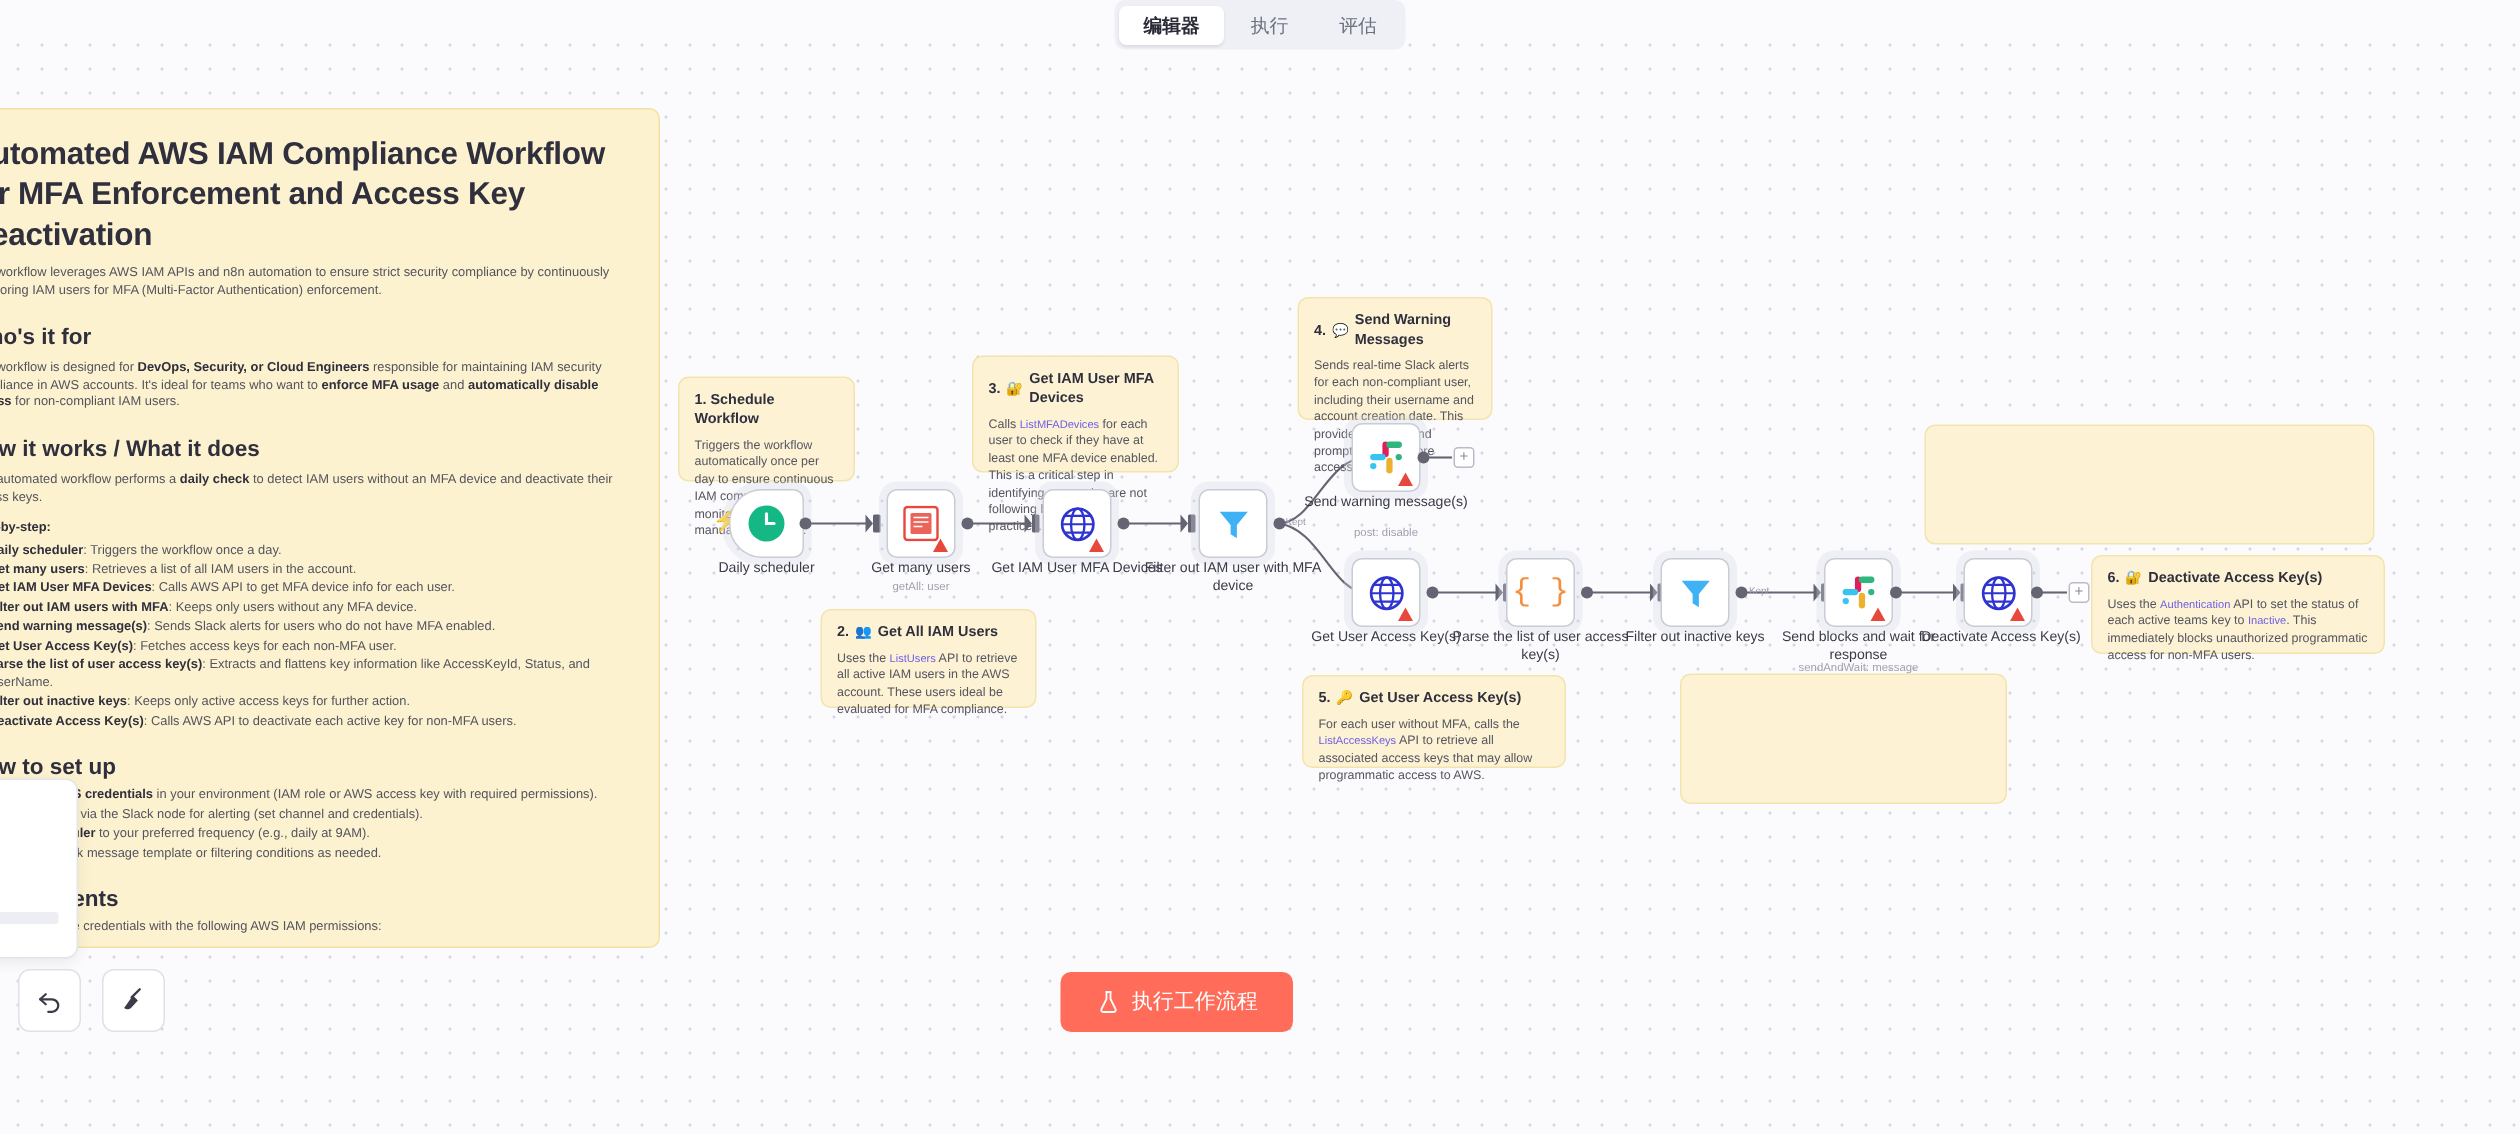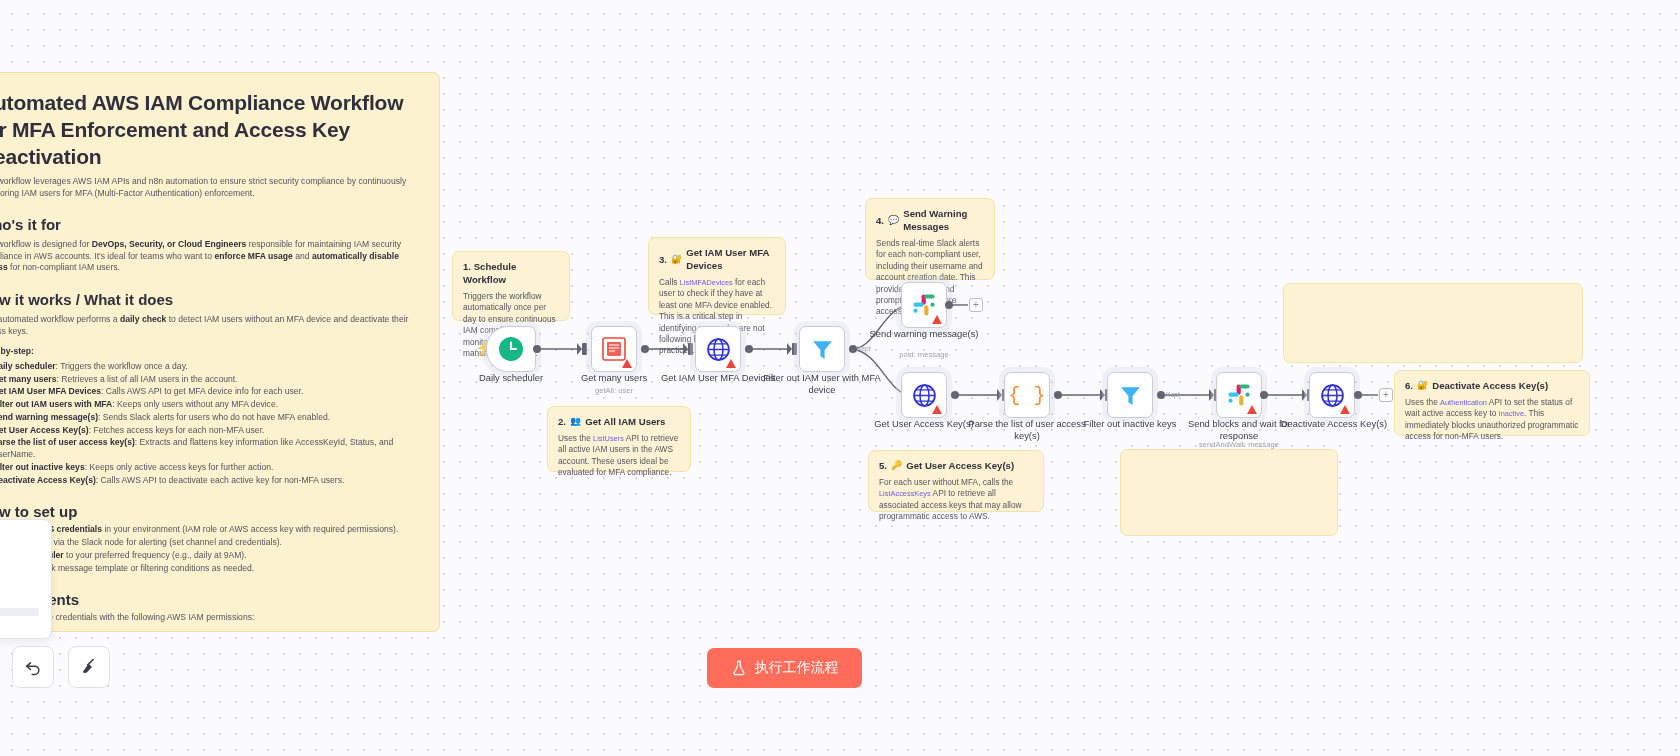--- a/index.html
+++ b/index.html
@@ -288,21 +288,21 @@
     </div>
   </div>
 
   <div class="note" style="left:1394px; top:370px; width:196px; height:66px;">
     <div class="note-title">
       <span>6.</span>
       <span style="font-size:9px;">🔐</span>
       <span>Deactivate Access Key(s)</span>
     </div>
     <div class="note-body">
-      <span>Uses the </span><code>Authentication</code><span> API to set the status of wait active access key to </span><code>Inactive</code><span>. This immediately blocks unauthorized programmatic access for non-MFA users.</span>
+      <span>Uses the </span><code>Authentication</code><span> API to set the status of each active teams key to </span><code>Inactive</code><span>. This immediately blocks unauthorized programmatic access for non-MFA users.</span>
     </div>
   </div>
 
   <div class="note blank" style="left:1283px; top:283px; width:300px; height:80px;"></div>
   <div class="note blank" style="left:1120px; top:449px; width:218px; height:87px;"></div>
 
   <span class="bolt" style="left:475px; top:340px;">⚡</span>
   <div class="node trigger" style="left:486px; top:326px;">
     <svg width="26" height="26" viewBox="0 0 26 26">
       <circle cx="13" cy="13" r="12" fill="#15b884"></circle>
@@ -355,21 +355,21 @@
       <rect x="12.2" y="1.4" width="10.4" height="4.2" rx="2.1" fill="#2eb67d"></rect>
       <rect x="12.2" y="12.2" width="4.2" height="10.4" rx="2.1" fill="#ecb22e"></rect>
       <rect x="18.4" y="9.6" width="4.2" height="4.2" rx="2.1" fill="#2eb67d"></rect>
       <rect x="1.4" y="15.6" width="4.2" height="4.2" rx="2.1" fill="#36c5f0"></rect>
     </svg>
     <div class="warn"></div>
   </div>
   <div class="port" style="left:945px; top:301px;"></div>
   <div class="plus-box" style="left:969px; top:298px;">+</div>
   <div class="node-label" style="left:864px; top:328px; width:120px;">Send warning message(s)</div>
-  <div class="node-sub" style="left:864px; top:350px;">post: message</div>
+  <div class="node-sub" style="left:864px; top:350px;">post: disable</div>
 
   <div class="port-in" style="left:907px; top:389px;"></div>
   <div class="node" style="left:901px; top:372px;">
     <svg width="25" height="25" viewBox="0 0 24 24">
       <circle cx="12" cy="12" r="10" fill="none" stroke="#2f33d0" stroke-width="1.7"></circle>
       <ellipse cx="12" cy="12" rx="4.3" ry="10" fill="none" stroke="#2f33d0" stroke-width="1.5"></ellipse>
       <path d="M2 12h20M3.6 6.6h16.8M3.6 17.4h16.8" stroke="#2f33d0" stroke-width="1.4"></path>
     </svg>
     <div class="warn"></div>
   </div>
@@ -435,14 +435,21 @@
     </svg>
   </div>
 
   <button id="exec-btn">
     <svg width="16" height="16" viewBox="0 0 24 24">
       <path d="M9 2h6M10 2v7L5 19a2 2 0 0 0 1.8 3h10.4A2 2 0 0 0 19 19L14 9V2" fill="none" stroke="#fff" stroke-width="1.8" stroke-linejoin="round"></path>
     </svg>
     <span>执行工作流程</span>
   </button>
 
+  <div id="topbar">
+    <div class="tabs-wrap" id="tabs">
+        <div class="tab active">编辑器</div>
+        <div class="tab">执行</div>
+        <div class="tab">评估</div>
+      </div>
+  </div>
 
 </div>
 
 </body></html>

